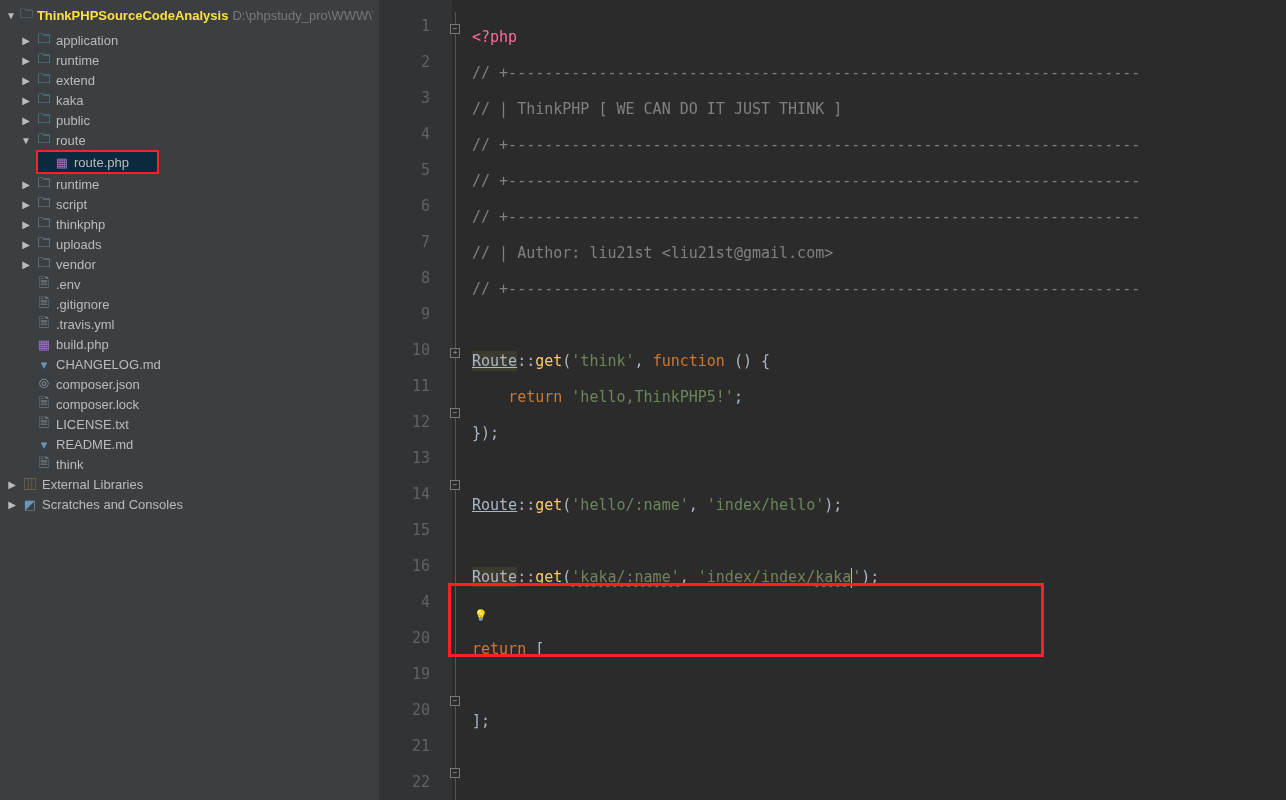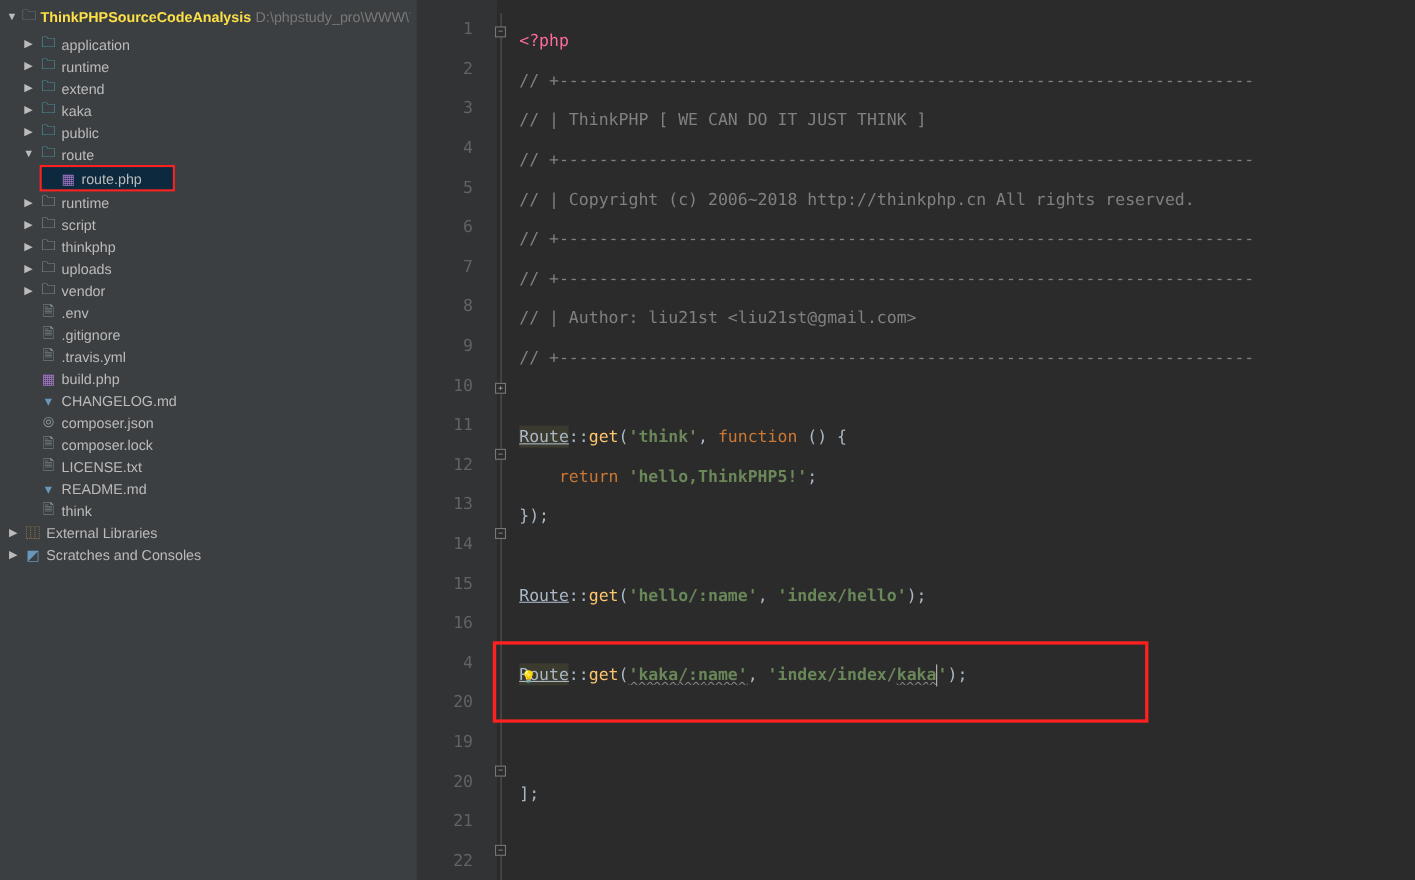--- a/index.html
+++ b/index.html
@@ -147,21 +147,21 @@
     }
     .code-line {
       height: 36px;
       white-space: pre;
     }
     .tk-php-tag { color: #ff6b9d; }
     .tk-comment { color: #808080; }
     .tk-class { color: #a9b7c6; text-decoration: underline; }
     .tk-operator { color: #a9b7c6; }
     .tk-method { color: #ffc66d; }
-    .tk-string { color: #6a8759; font-weight: bold; }
+    .tk-string { color: #6a8759; }
     .tk-keyword { color: #cc7832; }
     .tk-punc { color: #a9b7c6; }
     .tk-class-hl { background: #3a3a2e; color: #a9b7c6; text-decoration: underline; padding: 1px 0; }
     .red-box-editor {
       position: absolute;
       border: 3px solid #ff2020;
       left: -16px;
       width: 596px;
       top: 583px;
       height: 74px;
@@ -341,33 +341,33 @@
     <div class="fold-marker" style="top:408px">−</div>
     <div class="fold-marker" style="top:480px">−</div>
     <div class="fold-marker" style="top:696px">−</div>
     <div class="fold-marker" style="top:768px">−</div>
   </div>
   <div class="code-content">
     <div class="code-line"><span class="tk-php-tag">&lt;?php</span></div>
     <div class="code-line"><span class="tk-comment">// +----------------------------------------------------------------------</span></div>
     <div class="code-line"><span class="tk-comment">// | ThinkPHP [ WE CAN DO IT JUST THINK ]</span></div>
     <div class="code-line"><span class="tk-comment">// +----------------------------------------------------------------------</span></div>
-    <div class="code-line"><span class="tk-comment">// | Copyright (c) 2006~2018 http://thinkphp.cn All rights reserved.</span></div>
     <div class="code-line"><span class="tk-comment">// +----------------------------------------------------------------------</span></div>
     <div class="code-line"><span class="tk-comment">// +----------------------------------------------------------------------</span></div>
     <div class="code-line"><span class="tk-comment">// | Author: liu21st &lt;liu21st@gmail.com&gt;</span></div>
     <div class="code-line"><span class="tk-comment">// +----------------------------------------------------------------------</span></div>
     <div class="code-line"></div>
     <div class="code-line"><span class="tk-class-hl">Route</span><span class="tk-operator">::</span><span class="tk-method">get</span><span class="tk-punc">(</span><span class="tk-string">'think'</span><span class="tk-punc">, </span><span class="tk-keyword">function</span><span class="tk-punc"> () {</span></div>
     <div class="code-line">    <span class="tk-keyword">return</span> <span class="tk-string">'hello,ThinkPHP5!'</span><span class="tk-punc">;</span></div>
     <div class="code-line"><span class="tk-punc">});</span></div>
     <div class="code-line"></div>
     <div class="code-line"><span class="tk-class">Route</span><span class="tk-operator">::</span><span class="tk-method">get</span><span class="tk-punc">(</span><span class="tk-string">'hello/:name'</span><span class="tk-punc">, </span><span class="tk-string">'index/hello'</span><span class="tk-punc">);</span></div>
     <div class="code-line"></div>
     <div class="code-line"><span class="tk-class-hl">Route</span><span class="tk-operator">::</span><span class="tk-method">get</span><span class="tk-punc">(</span><span class="tk-string str-ul">'kaka/:name'</span><span class="tk-punc">, </span><span class="tk-string"><span>'index/index/</span><span class="str-ul">kaka</span><span class="cursor-bar"></span><span>'</span></span><span class="tk-punc">);</span></div>
     <div class="code-line"></div>
+    <div class="code-line"><span class="tk-keyword">return</span><span class="tk-punc"> [</span></div>
     <div class="code-line"></div>
     <div class="code-line"><span class="tk-punc">];</span></div>
 
     <div class="red-box-editor"></div>
     <span class="bulb-icon">💡</span>
   </div>
 </div>
 
 </body></html>

